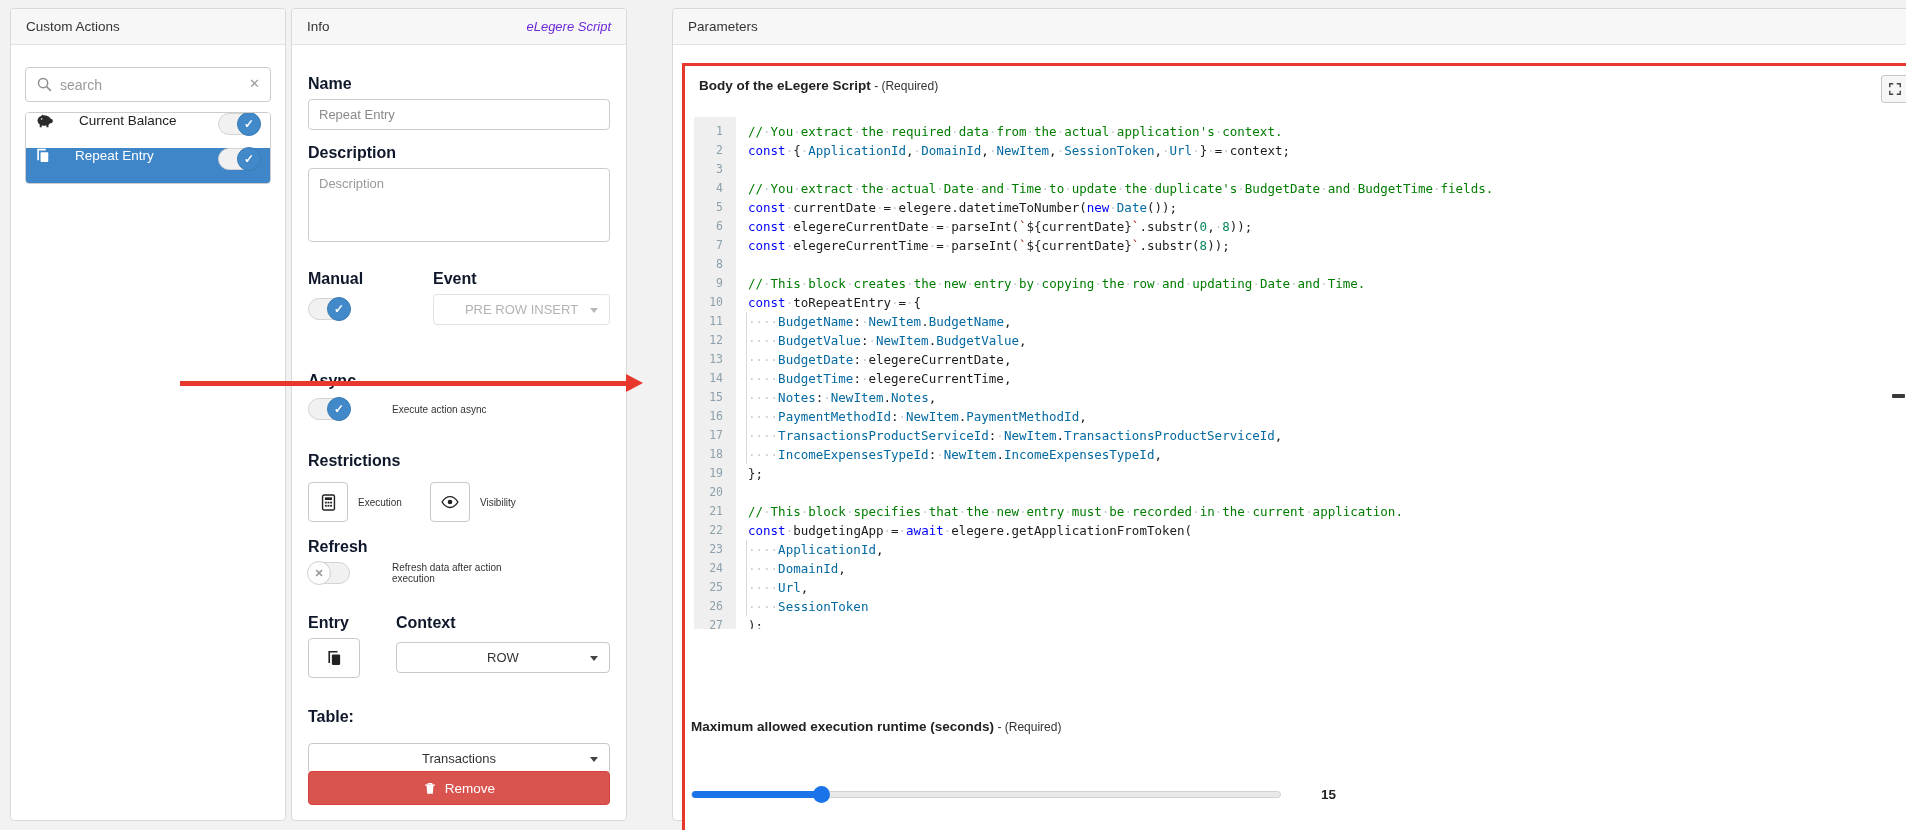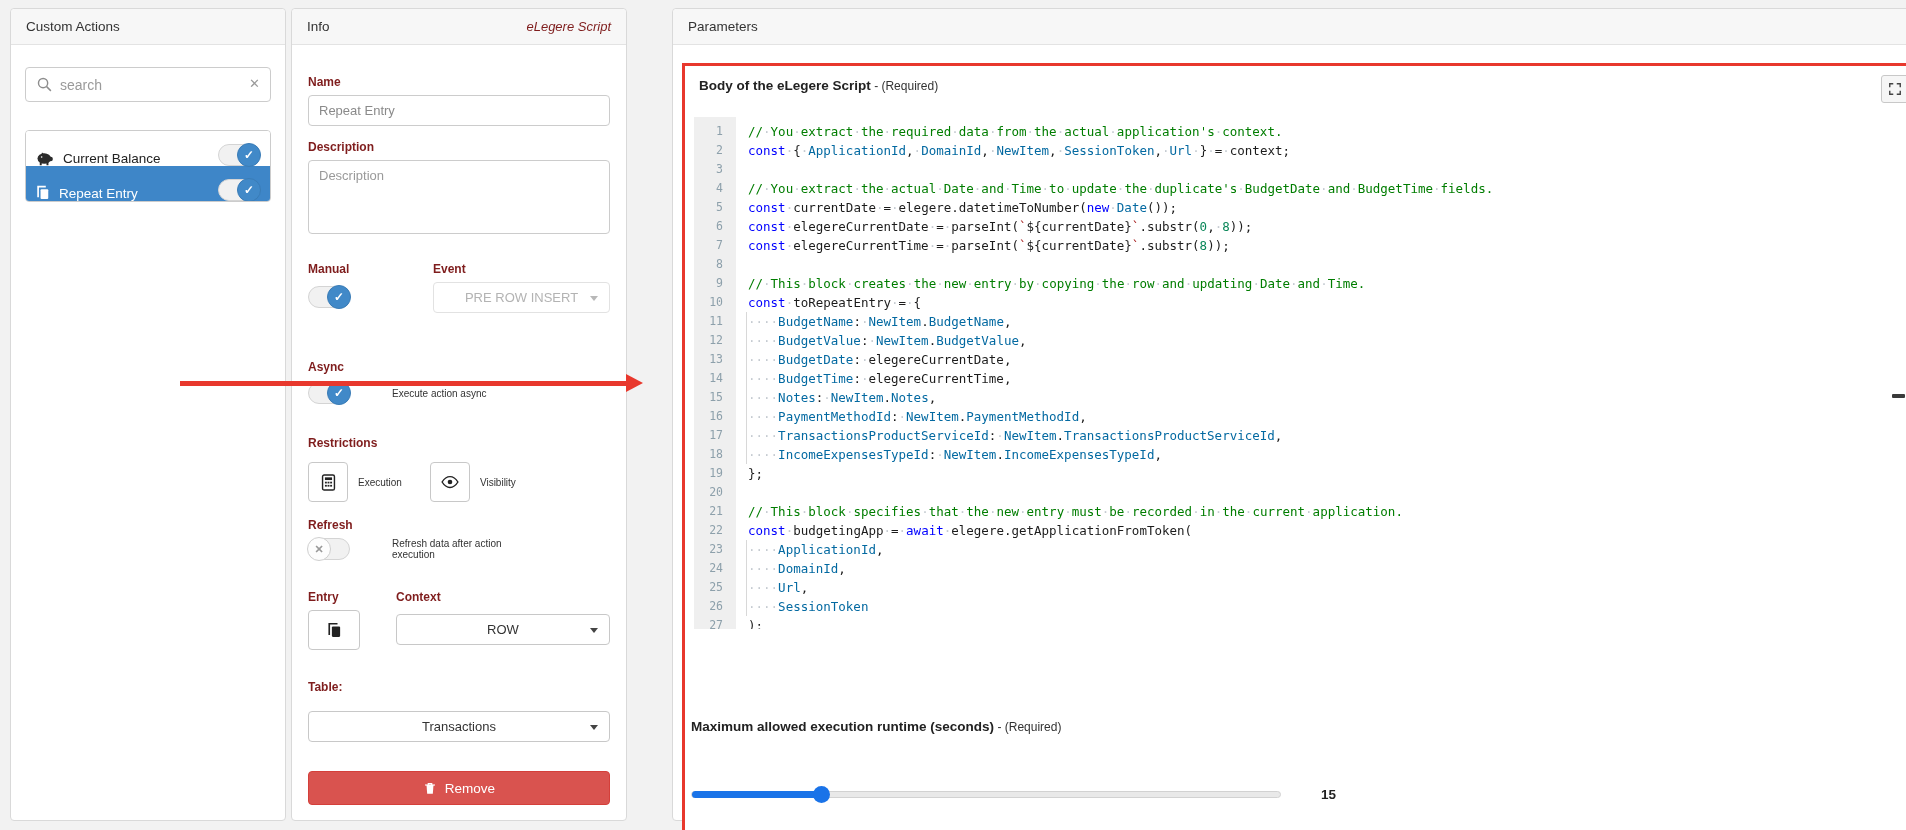--- a/index.html
+++ b/index.html
@@ -1,47 +1,47 @@
 <!DOCTYPE html>
 <html><head>
 <meta charset="utf-8">
 <style>
   *{box-sizing:border-box;margin:0;padding:0}
   body{background:#e9e9e9;font-family:"Liberation Sans",sans-serif;color:#333}
   .canvas{position:relative;width:1906px;height:830px;background:#f2f2f2;overflow:hidden}
   .card{position:absolute;background:#fff;border:1px solid #d9d9d9;border-radius:4px}
   .card-header{height:36px;line-height:35px;background:#f7f7f7;border-bottom:1px solid #e3e3e3;
     border-radius:4px 4px 0 0;padding:0 15px;font-size:13.5px;color:#333;display:flex;justify-content:space-between}
-  .subtitle{font-style:italic;color:#7f1d1d;font-size:13px}
+  .subtitle{font-style:italic;color:#6d28d9;font-size:13px}
 
   
   #left-card{left:10px;top:8px;width:276px;height:813px}
   .left-body{padding:22px 14px}
-  .searchbox{position:relative;height:35px;border:1px solid #ccc;border-radius:4px;background:#fff;margin-bottom:28px}
+  .searchbox{position:relative;height:35px;border:1px solid #ccc;border-radius:4px;background:#fff;margin-bottom:10px}
   .searchbox input{position:absolute;left:34px;top:0;height:33px;width:190px;border:0;outline:none;
     font-size:14px;color:#555;font-family:"Liberation Sans",sans-serif}
   .searchbox input::placeholder{color:#9a9a9a}
   .search-ico{position:absolute;left:10px;top:8px}
   .search-clear{position:absolute;right:10px;top:8px;color:#9a9a9a;font-size:13px;cursor:pointer}
   .action-list{border:1px solid #ccc;border-radius:4px;overflow:hidden}
-  .action-item{height:35px;display:flex;align-items:flex-end;gap:9px;padding:0 10px;font-size:13.5px;color:#222;background:#fff}
+  .action-item{height:35px;display:flex;align-items:flex-start;gap:25px;padding:0 10px;font-size:13.5px;color:#222;background:#fff}
   .action-item.selected{background:#3e86c8;color:#fff}
   .action-item .toggle{margin-left:auto}
 
   
   .toggle{position:relative;width:42px;height:22px;border-radius:12px;background:#f1f1f1;border:1px solid #d4d4d4;flex:none;cursor:pointer}
   .toggle .knob{position:absolute;top:-2px;width:24px;height:24px;border-radius:50%;
     display:flex;align-items:center;justify-content:center;font-size:12px;font-weight:bold}
   .toggle.on .knob{right:-2px;background:#4189c8;color:#fff;border:1px solid #3a7cb6}
   .toggle.off .knob{left:-2px;background:#fdfdfd;color:#9a9a9a;border:1px solid #cfcfcf;font-size:11px}
 
   
   #info-card{left:291px;top:8px;width:336px;height:813px}
   .info-body{padding:30px 16px 16px;position:relative;height:776px}
-  .flabel{font-size:12px;font-weight:bold;color:#7f1d1d;margin-bottom:6px}
+  .flabel{font-size:16px;font-weight:bold;color:#0f172a;margin-bottom:6px}
   .tinput{width:100%;height:31px;border:1px solid #ccc;border-radius:4px;padding:0 10px;font-size:13px;color:#8a8a8a;
     font-family:"Liberation Sans",sans-serif;outline:none;margin-bottom:14px}
   .tarea{width:100%;height:74px;border:1px solid #ccc;border-radius:4px;padding:7px 10px;font-size:13px;
     font-family:"Liberation Sans",sans-serif;color:#555;resize:none;outline:none;margin-bottom:24px}
   .tarea::placeholder{color:#9a9a9a}
   .two-col{display:flex}
   .two-col .c1{width:125px;flex:none}
   .two-col .c2{flex:1}
   .select{position:relative;height:31px;border:1px solid #c8c8c8;border-radius:4px;background:#fff;
     font-size:13px;color:#333;display:flex;align-items:center;justify-content:center;cursor:pointer}

